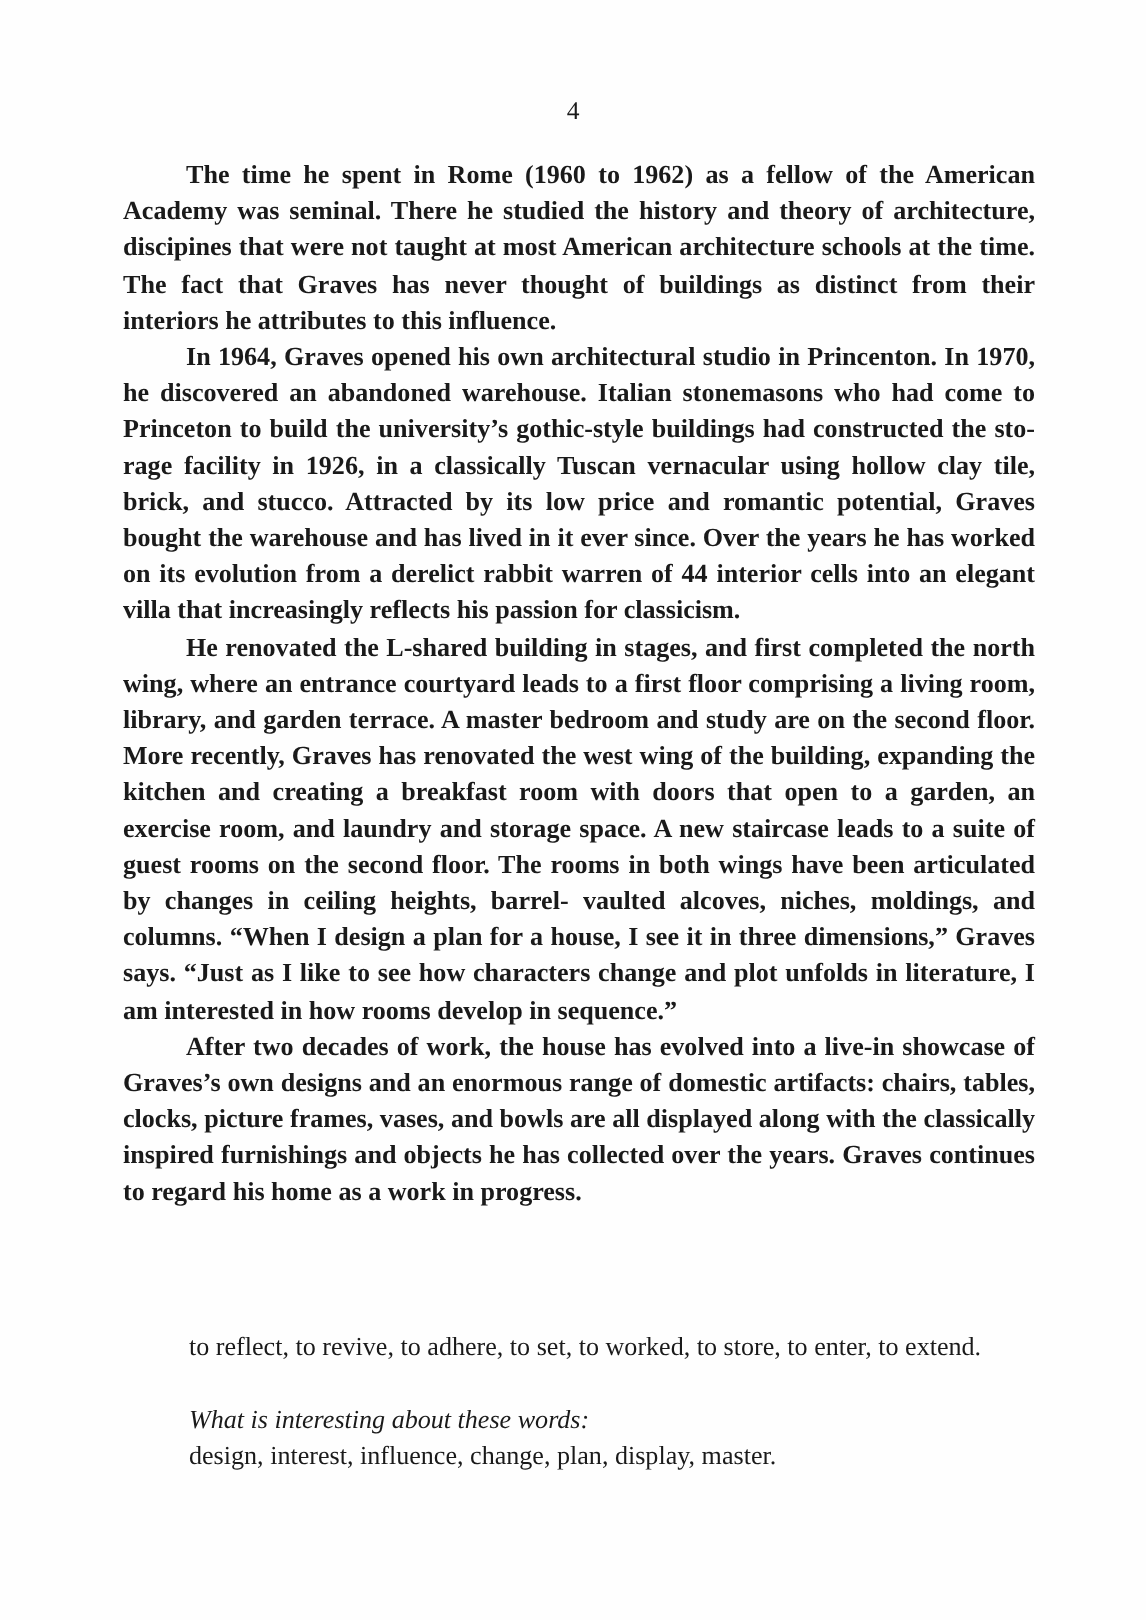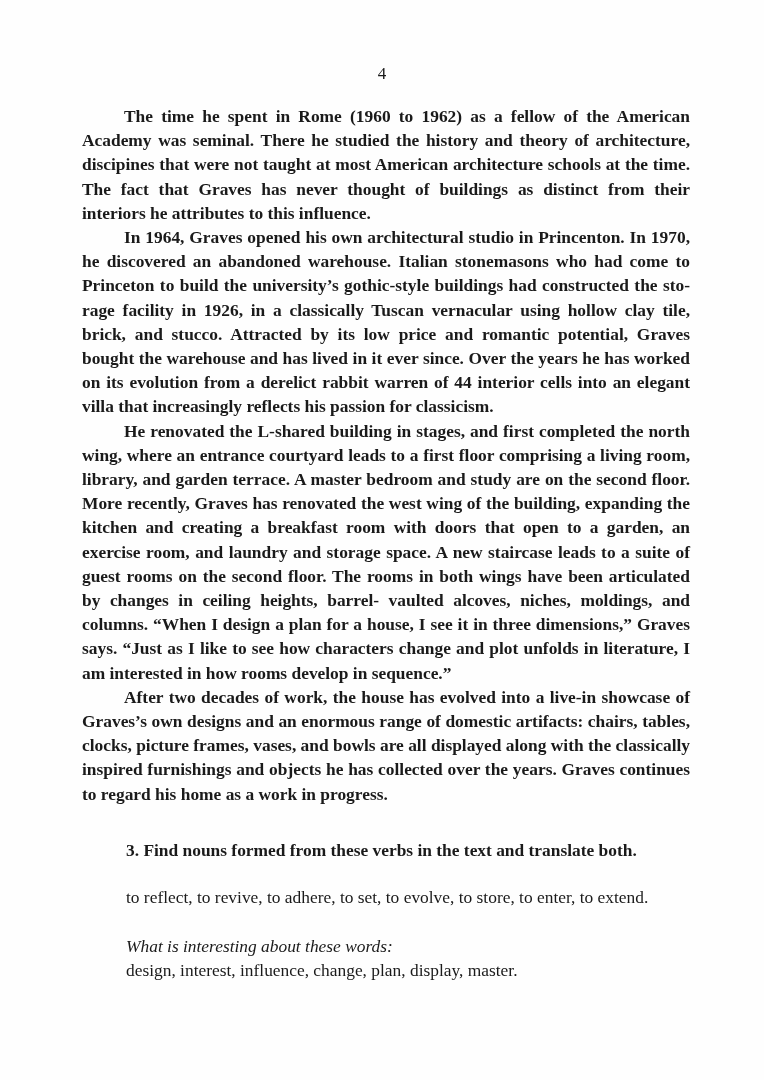--- a/index.html
+++ b/index.html
@@ -37,17 +37,16 @@
 <div class="page">
   <div class="page-number">4</div>
 
   <div class="body-text">
     <p>The time he spent in Rome (1960 to 1962) as a fellow of the American Academy was seminal. There he studied the history and theory of architecture, dis­cipines that were not  taught at most American architecture schools at the time. The fact that Graves has never thought of buildings as distinct from their interiors he attributes to this influence.</p>
     <p>In 1964, Graves opened his own architectural studio in Princenton. In 1970, he discovered an abandoned warehouse. Italian stonemasons who had come to Princeton to build the university’s gothic-style buildings had constructed the sto­rage facility in 1926, in a classically Tuscan vernacular using hollow clay tile, brick, and stucco. Attracted by its low price and romantic potential, Graves bought the warehouse and has lived in it ever since. Over the years he has worked on its evolution from a derelict rabbit warren of 44 interior cells into an elegant villa that increasingly reflects his passion for classicism.</p>
     <p>He renovated the L-shared building in stages, and first completed the north wing, where an entrance courtyard leads to a first floor comprising a living room, library, and garden terrace. A master bedroom and study are on the second floor. More recently, Graves has renovated the west wing of the building, expanding the kitchen and creating a breakfast room with doors that open to a garden, an exercise room, and laundry and storage space. A new staircase  leads to a suite of guest rooms on the second floor. The rooms in both wings have been articulated by changes in ceiling heights, barrel- vaulted alcoves, niches, moldings, and columns. “When I design a plan for a house, I see it in three dimensions,” Graves says. “Just as I like to see how characters change and plot unfolds in literature, I am interested in how rooms develop in sequence.”</p>
     <p>After two decades of work, the house has evolved into a live-in showcase of Graves’s own designs and an enormous range of domestic artifacts: chairs, tables, clocks, picture frames, vases, and bowls are all displayed along with the classically inspired furnishings and objects he has collected over the years. Graves continues to regard his home as a work in progress.</p>
   </div>
 
-  <div class="exercise ex-title">3. Find nouns formed from these verbs in the text and translate both.</div>
-  <div class="exercise ex-verbs">to reflect, to revive, to adhere, to set, to evolve, to store, to enter, to extend.</div>
+  <div class="exercise ex-verbs">to reflect, to revive, to adhere, to set, to worked, to store, to enter, to extend.</div>
   <div class="exercise ex-question">What is interesting about these words:</div>
   <div class="exercise ex-words">design, interest, influence, change, plan, display, master.</div>
 </div>
 
 </body></html>

